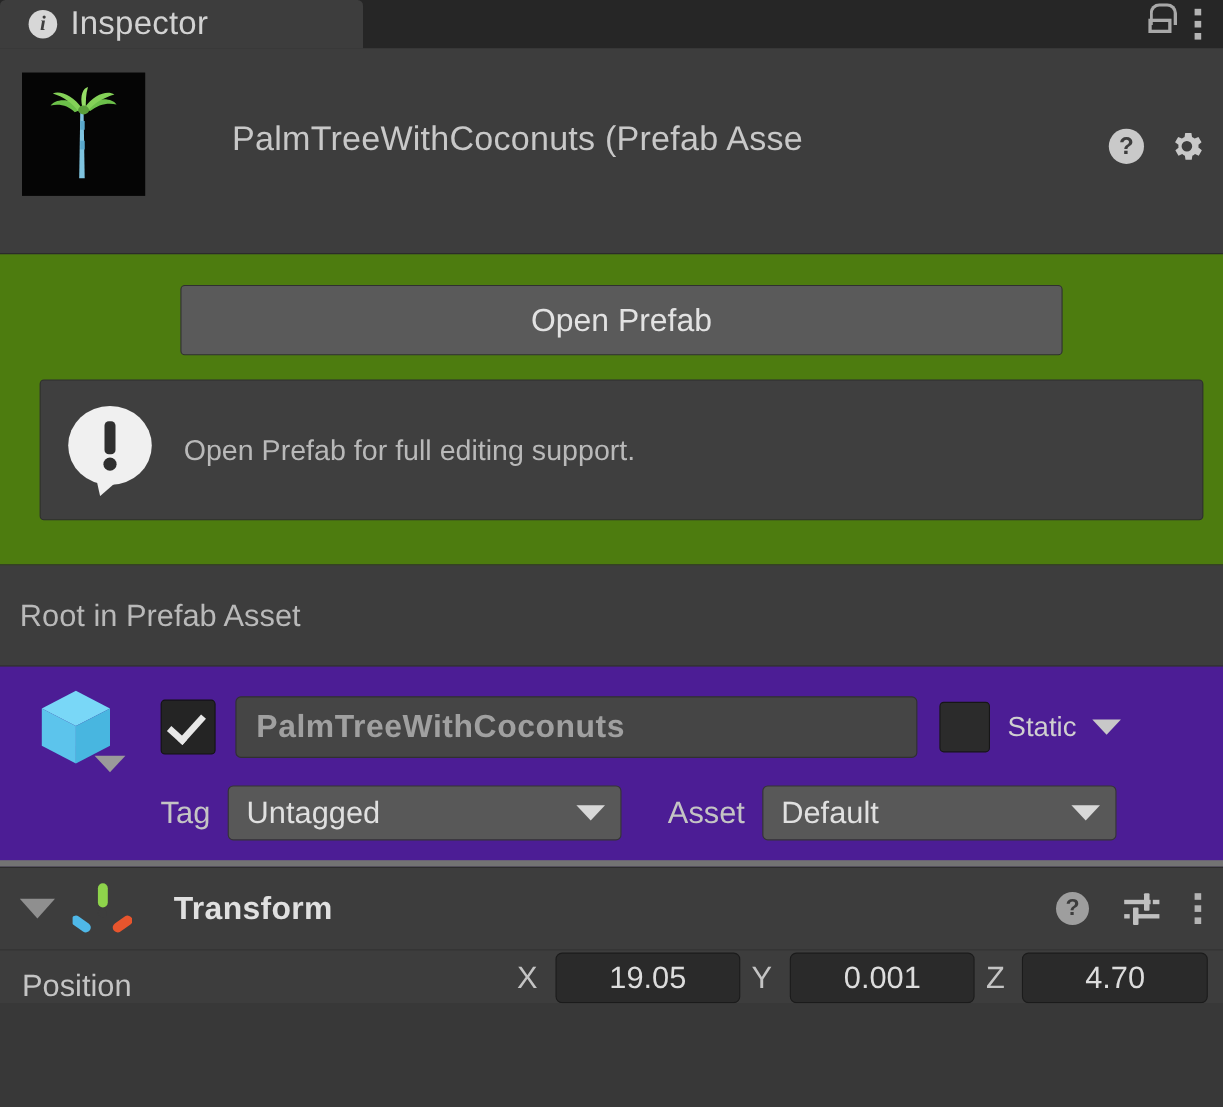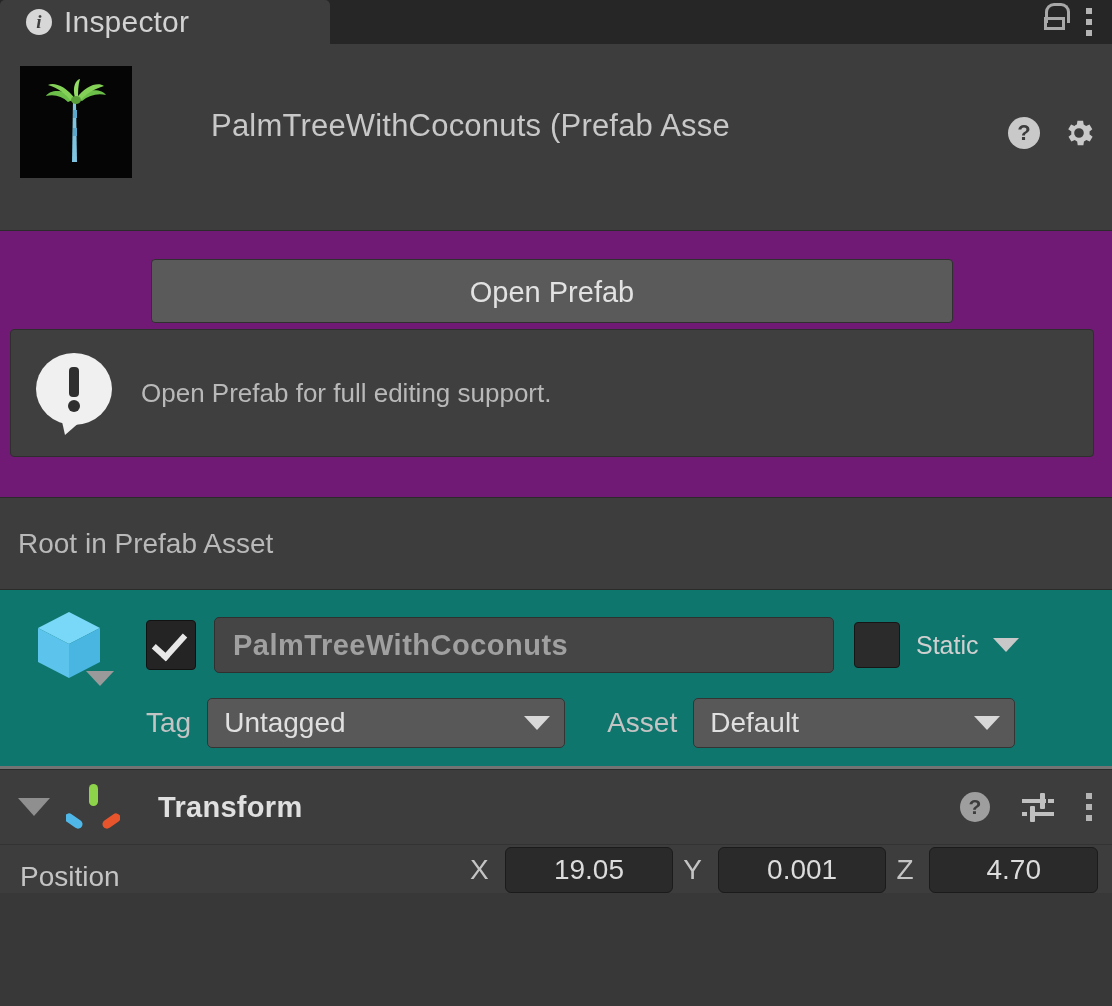--- a/index.html
+++ b/index.html
@@ -160,42 +160,42 @@
     justify-content: center;
   }
   .gear-icon {
     width: 34px;
     height: 34px;
     position: relative;
   }
 
   
   .prefab-section {
-    background: #701a75;
-    padding: 28px 18px 40px 10px;
+    background: #4d7c0f;
+    padding: 28px 18px 40px 36px;
     border-bottom: 1px solid #2b2b2b;
   }
   .open-prefab-btn {
     display: block;
     width: 802px;
     height: 64px;
     margin: 0 auto;
     background: #5a5a5a;
     border: 1px solid #303030;
     border-radius: 4px;
     color: #e2e2e2;
     font-size: 29px;
     font-family: "Liberation Sans", sans-serif;
     cursor: pointer;
     line-height: 62px;
     text-align: center;
     box-sizing: border-box;
   }
   .help-box {
-    margin: 6px 0 0 0;
+    margin: 22px 0 0 0;
     background: #3f3f3f;
     border: 1px solid #2e2e2e;
     border-radius: 4px;
     height: 128px;
     display: flex;
     align-items: center;
     padding-left: 18px;
     box-sizing: border-box;
   }
   .bubble-icon {
@@ -220,23 +220,23 @@
     border-bottom: 1px solid #2b2b2b;
     box-sizing: border-box;
   }
   .root-bar-text {
     font-size: 28px;
     color: #b9b9b9;
   }
 
   
   .go-header {
-    background: #0f766e;
+    background: #4c1d95;
     padding: 18px 16px 14px 16px;
-    border-bottom: 3px solid #737373;
+    border-bottom: 6px solid #737373;
   }
   .go-row1 {
     display: flex;
     align-items: center;
     height: 74px;
   }
   .prefab-cube {
     position: relative;
     width: 82px;
     height: 78px;

